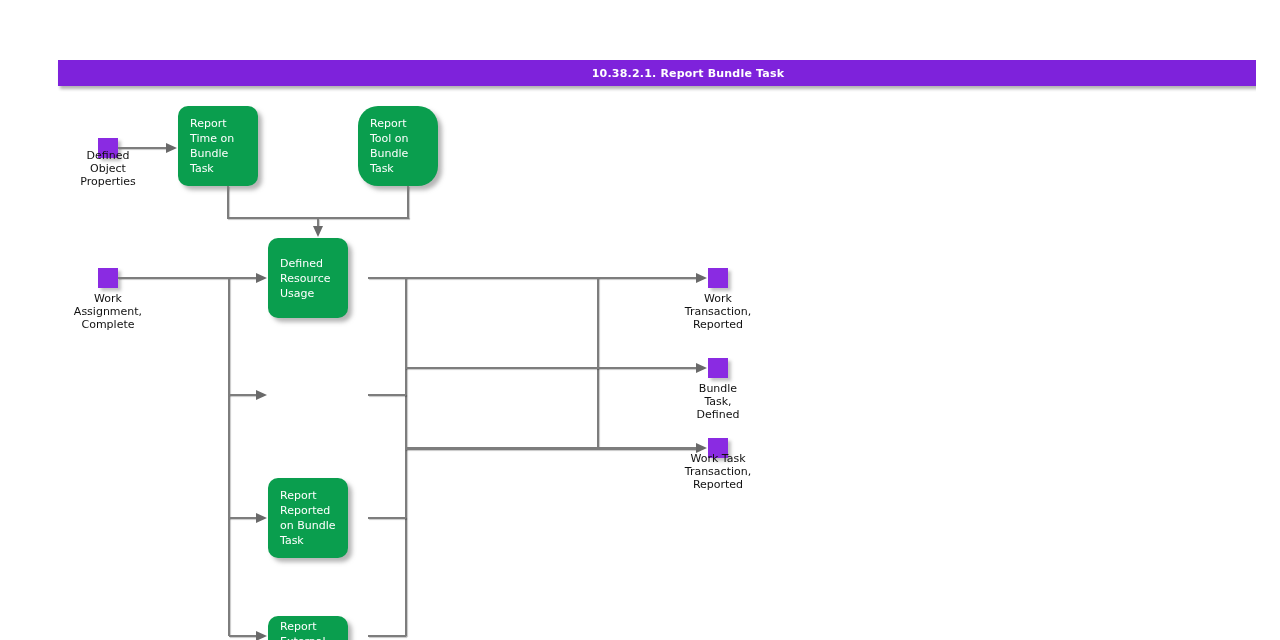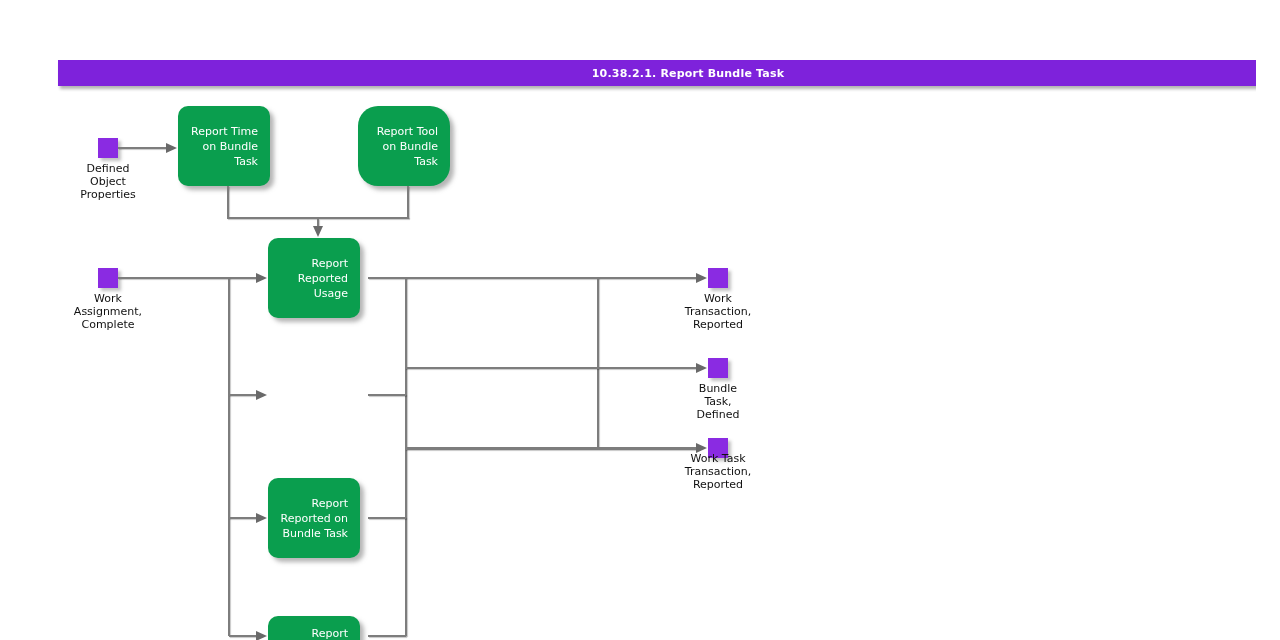--- a/index.html
+++ b/index.html
@@ -15,23 +15,23 @@
 
   .title-bar{
     position:absolute;left:10px;top:12px;width:1260px;height:26px;
     background:var(--title_bar);
     display:flex;align-items:center;justify-content:center;
     box-shadow:2px 3px 3px rgba(0,0,0,.3);
   }
   .title-bar span{color:#fff;font-size:11px;font-weight:bold;letter-spacing:.2px;}
 
   .task{
-    position:absolute;width:92px;height:80px;border-radius:10px;
+    position:absolute;width:80px;height:80px;border-radius:10px;
     background:var(--task_fill);color:#fff;
-    display:flex;align-items:center;justify-content:center;text-align:right;
+    display:flex;align-items:center;justify-content:center;text-align:left;
     font-size:11px;line-height:15px;
     box-shadow:4px 4px 4px rgba(110,110,110,.5);
   }
   .sq{
     position:absolute;width:20px;height:20px;
     background:var(--event_fill);
     box-shadow:3px 3px 3px rgba(120,120,120,.45);
   }
   .evt-label{
     position:absolute;text-align:center;font-size:11px;line-height:13px;color:#111;
@@ -58,36 +58,36 @@
     <span>10.38.2.1. Report Bundle Task</span>
   </div>
 
   <div class="task" style="left:130px;top:58px;">
     <span>Report Time on Bundle Task</span>
   </div>
   <div class="task" style="left:310px;top:58px;border-radius:20px;">
     <span>Report Tool on Bundle Task</span>
   </div>
   <div class="task" style="left:220px;top:190px;">
-    <span>Report Reported Usage</span>
+    <span>Defined Resource Usage</span>
   </div>
   <div class="task" style="left:220px;top:430px;">
     <span>Report Reported on Bundle Task</span>
   </div>
   <div class="task" style="left:220px;top:568px;">
     <span>Report External Costs on Bundle Task</span>
   </div>
 
   <div class="sq" style="left:50px;top:90px;"></div>
   <div class="sq" style="left:50px;top:220px;"></div>
   <div class="sq" style="left:660px;top:220px;"></div>
   <div class="sq" style="left:660px;top:310px;"></div>
   <div class="sq" style="left:660px;top:390px;"></div>
 
-  <div class="evt-label" style="left:28px;top:114px;width:64px;">Defined Object Properties</div>
+  <div class="evt-label" style="left:28px;top:101px;width:64px;">Defined Object Properties</div>
   <div class="evt-label" style="left:20px;top:244px;width:80px;">Work Assignment, Complete</div>
   <div class="evt-label" style="left:630px;top:244px;width:80px;">Work Transaction, Reported</div>
   <div class="evt-label" style="left:640px;top:334px;width:60px;">Bundle Task, Defined</div>
   <div class="evt-label" style="left:628px;top:404px;width:84px;">Work Task Transaction, Reported</div>
 
   <div class="hl" style="left:70px;top:99px;width:48px;"></div>
   <div class="ar-r" style="left:118px;top:95px;"></div>
 
   <div class="vl" style="left:179px;top:138px;height:32px;"></div>
   <div class="vl" style="left:359px;top:138px;height:32px;"></div>

